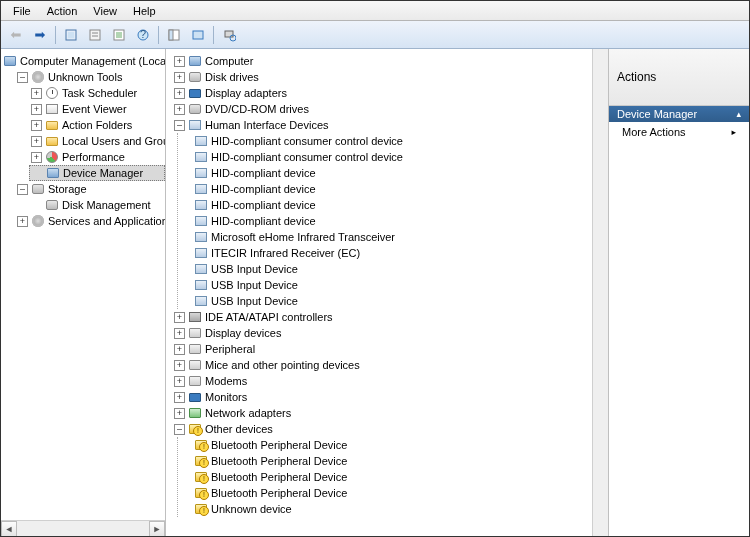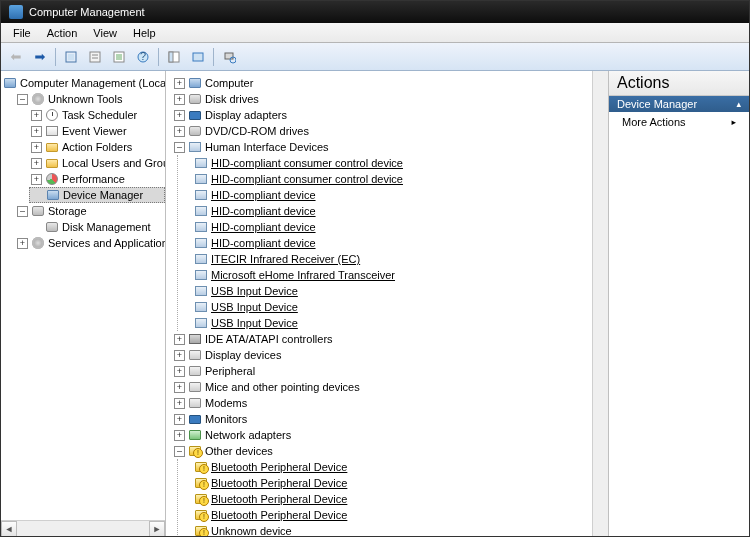--- a/index.html
+++ b/index.html
@@ -10,32 +10,32 @@
 .menubar { height: 20px; background: linear-gradient(#f7f7f7,#eaeaea); border-bottom: 1px solid #b5b5b5; display: flex; align-items: center; padding: 0 4px; }
 .menubar span { padding: 8px 8px; cursor: default; }
 .toolbar { height: 28px; background: linear-gradient(#eef3fb,#d6e4f4); border-bottom: 1px solid #9fb4cc; display: flex; align-items: center; padding: 0 4px; gap: 2px; }
 .tbtn { width: 22px; height: 22px; display: flex; align-items: center; justify-content: center; border: 1px solid transparent; border-radius: 2px; cursor: default; }
 .tsep { width: 1px; height: 18px; background: #9fb4cc; margin: 0 2px; }
 .body { flex: 1; display: flex; min-height: 0; }
 .leftpane { width: 165px; border-right: 1px solid #bfbfbf; padding: 4px 0; overflow: hidden; background: #fff; position: relative; }
 .midpane { flex: 1; display: flex; flex-direction: column; border-right: 1px solid #bfbfbf; background: #fff; position: relative; }
 .midcontent { flex: 1; overflow-y: auto; overflow-x: hidden; padding: 4px 0; }
 .rightpane { width: 140px; background: #fff; display: flex; flex-direction: column; }
-.rhead { background: linear-gradient(#f7f7f7,#e8e8e8); border-bottom: 1px solid #c9c9c9; padding: 3px 8px; font-size: 16px; }
+.rhead { background: linear-gradient(#f7f7f7,#e8e8e8); border-bottom: 1px solid #c9c9c9; padding: 21px 8px; font-size: 12px; }
 .rgroup { background: linear-gradient(#3a6ea5,#2f5d8c); color: #fff; padding: 2px 8px; font-size: 11px; display: flex; justify-content: space-between; align-items: center; }
 .ritem { padding: 4px 13px; display: flex; justify-content: space-between; align-items: center; cursor: default; }
 .tree { list-style: none; }
 .tree ul { list-style: none; padding-left: 14px; }
 .node { display: flex; align-items: center; height: 16px; padding: 0 2px; white-space: nowrap; cursor: default; }
 .node.selected { background: #d9d9d9; border: 1px dotted #7a7a7a; height: 16px; }
 .tw { width: 11px; height: 11px; border: 1px solid #8a8a8a; display: inline-flex; align-items: center; justify-content: center; font-size: 9px; line-height: 1; margin-right: 3px; background: #fff; color: #333; flex-shrink: 0; }
 .tw.blank { border: none; background: transparent; }
 .ic { width: 14px; height: 14px; margin-right: 3px; display: inline-flex; align-items: center; justify-content: center; flex-shrink: 0; }
 .lbl { color: #000; }
-.conn { border-left: 1px dotted #aaa; margin-left: 5px; padding-left: 8px; text-decoration: underline; }
+.conn { border-left: 1px dotted #aaa; margin-left: 5px; padding-left: 8px; }
 
 .i-comp { background: linear-gradient(#c8dcf0,#7fa8d4); border: 1px solid #5b83af; border-radius: 1px; width: 12px; height: 10px; }
 .i-fold { background: linear-gradient(#ffe9a8,#f0c24b); border: 1px solid #c59a2d; width: 12px; height: 9px; border-radius: 1px; }
 .i-gear { width: 12px; height: 12px; border-radius: 50%; background: radial-gradient(#ddd,#888); box-shadow: inset 0 0 0 2px #bbb; }
 .i-dev  { width: 12px; height: 10px; background: linear-gradient(#f3f3f3,#cfcfcf); border: 1px solid #888; border-radius: 1px; }
 .i-warn { width: 12px; height: 10px; background: linear-gradient(#fff2b0,#f1c232); border: 1px solid #b89417; border-radius: 1px; position: relative; }
 .i-warn::after { content:"!"; position:absolute; right:-3px; bottom:-3px; width:8px; height:8px; background:#ffda44; border:1px solid #b07d00; border-radius:50%; font-size:7px; line-height:8px; text-align:center; color:#5a3d00; }
 .i-disk { width: 12px; height: 10px; background: linear-gradient(#e8e8e8,#bcbcbc); border:1px solid #888; border-radius:2px; }
 .i-mon  { width: 12px; height: 9px; background:#3a7bbf; border:1px solid #25527f; border-radius:1px; }
 .i-net  { width: 12px; height: 10px; background: linear-gradient(#d0f0d0,#7cc47c); border:1px solid #4a914a; border-radius:1px;}
@@ -52,24 +52,20 @@
 .arrow.dis { color:#b6b6b6; }
 svg { display:block; }
 .caret { font-size:9px; color:#fff; }
 .caretb { font-size:9px; color:#000; }
 </style>
 </head>
 <body>
 
 <div class="window">
 
-  <div class="titlebar">
-    <div class="ticon"></div>
-    <span>Computer Management</span>
-  </div>
 
   <div class="menubar">
     <span>File</span>
     <span>Action</span>
     <span>View</span>
     <span>Help</span>
   </div>
 
   <div class="toolbar">
     <div class="tbtn">
@@ -336,29 +332,29 @@
                       <span class="i-usb"></span>
                     </span>
                     <span class="lbl">HID-compliant device</span>
                   </div>
                 </li>
                 <li>
                   <div class="node">
                     <span class="ic">
                       <span class="i-usb"></span>
                     </span>
+                    <span class="lbl">Microsoft eHome Infrared Transceiver</span>
+                  </div>
+                </li>
+                <li>
+                  <div class="node">
+                    <span class="ic">
+                      <span class="i-usb"></span>
+                    </span>
                     <span class="lbl">ITECIR Infrared Receiver (EC)</span>
-                  </div>
-                </li>
-                <li>
-                  <div class="node">
-                    <span class="ic">
-                      <span class="i-usb"></span>
-                    </span>
-                    <span class="lbl">Microsoft eHome Infrared Transceiver</span>
                   </div>
                 </li>
                 <li>
                   <div class="node">
                     <span class="ic">
                       <span class="i-usb"></span>
                     </span>
                     <span class="lbl">USB Input Device</span>
                   </div>
                 </li>

